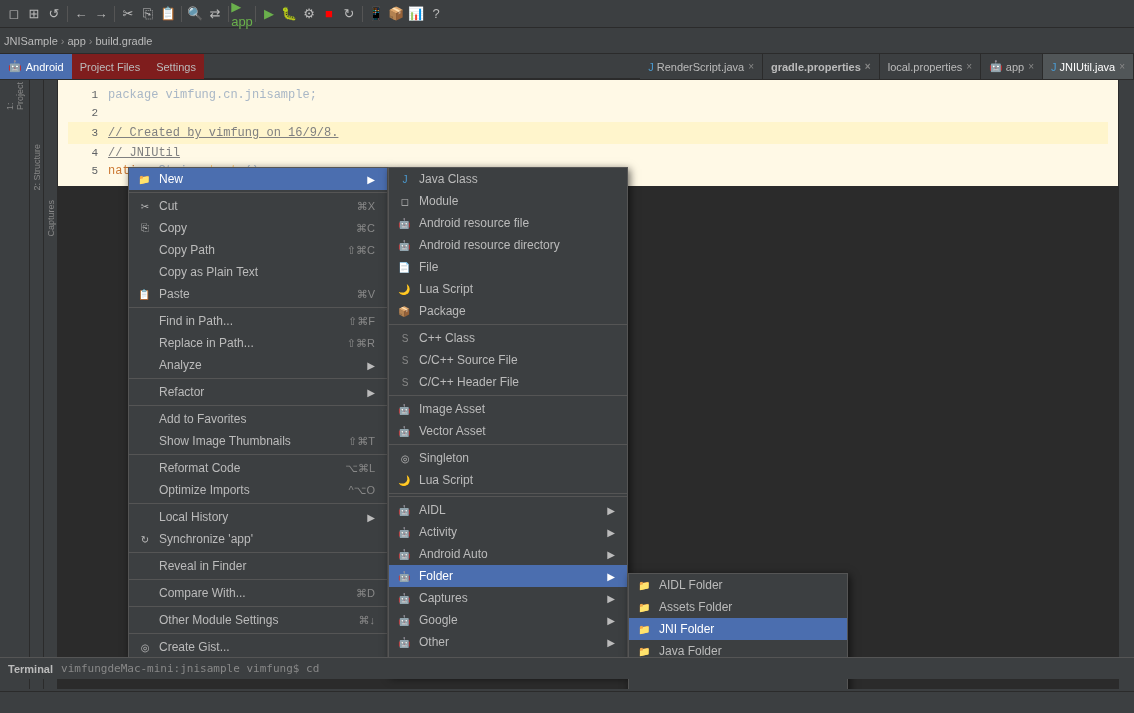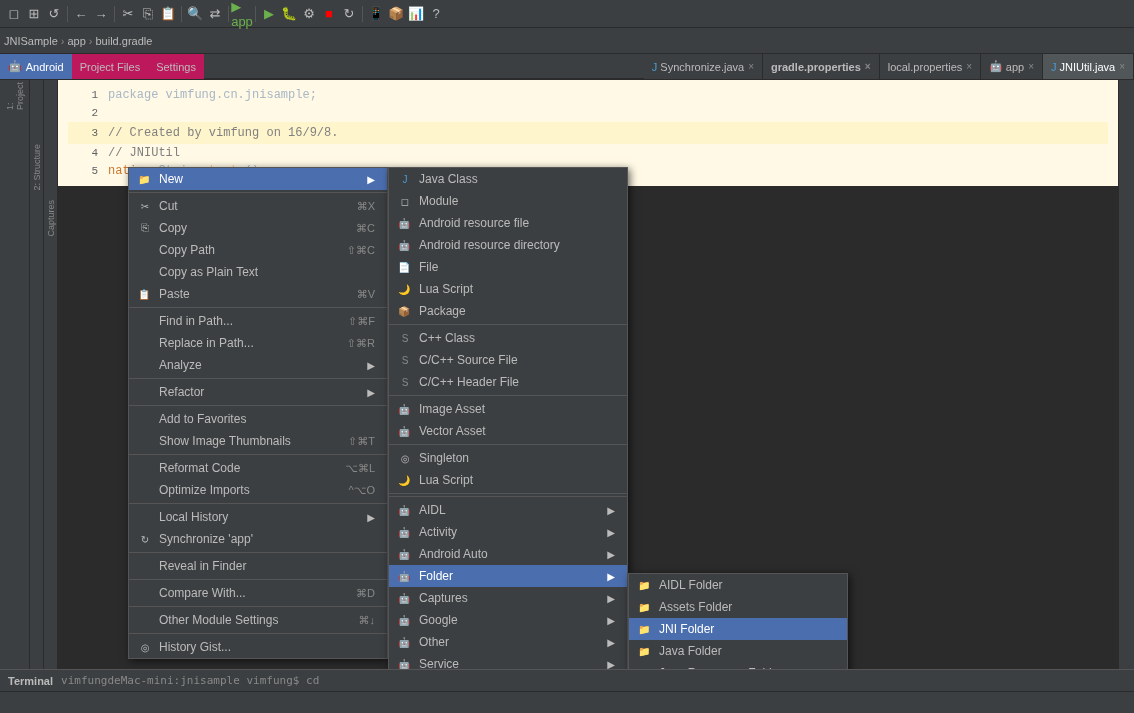--- a/index.html
+++ b/index.html
@@ -70,21 +70,21 @@
     .tab-group-left {
       display: flex;
       align-items: center;
       background: #4b6eaf;
       padding: 0 8px;
       font-size: 11px;
       color: white;
       cursor: pointer;
     }
     .tab-group-left.inactive {
-      background: #be185d;
+      background: #7f1d1d;
       color: #bbbbbb;
     }
     .tab {
       display: flex;
       align-items: center;
       padding: 0 8px;
       font-size: 11px;
       color: #bbbbbb;
       cursor: pointer;
       border-right: 1px solid #2b2b2b;
@@ -139,21 +139,21 @@
     .editor-content {
       padding: 8px 10px;
       font-family: 'Courier New', monospace;
       font-size: 12px;
       color: #a9b7c6;
       line-height: 18px;
     }
     .code-line { display: flex; }
     .line-num { color: #606366; width: 30px; text-align: right; margin-right: 10px; font-size: 11px; }
     .kw { color: #cc7832; }
-    .cmt { color: #808080; }
+    .cmt { color: #808080; text-decoration: underline; }
     .cls { color: #a9b7c6; }
     .yellow-bg {
       background: #3b3b2f;
       padding: 2px 0;
     }
 
     
     .menu-layer {
       position: absolute;
       top: 0; left: 0;
@@ -222,21 +222,21 @@
       border-top: 1px solid #2b2b2b;
       position: absolute;
       bottom: 0;
       left: 0;
       right: 0;
     }
 
     
     .terminal-bar {
       position: absolute;
-      bottom: 22px;
+      bottom: 34px;
       left: 0;
       right: 0;
       height: 22px;
       background: #3c3f41;
       border-top: 1px solid #555;
       display: flex;
       align-items: center;
       padding: 0 8px;
       font-size: 11px;
       color: #bbbbbb;
@@ -301,21 +301,21 @@
   <div class="tab-group-left inactive" style="font-size:11px; padding:0 8px;">
     <span>Project Files</span>
   </div>
   <div class="tab-group-left inactive" style="font-size:11px; padding:0 8px;">
     <span>Settings</span>
   </div>
   <div style="flex:1; border-bottom: 1px solid #2b2b2b;"></div>
 
   <div class="tab" style="font-size:11px;">
     <span style="color:#4b9cd3; margin-right:3px;">J</span>
-    <span>Synchronize.java</span>
+    <span>RenderScript.java</span>
     <span class="close-btn">×</span>
   </div>
   <div class="tab" style="font-size:11px;font-weight:bold;">
     <span>gradle.properties</span>
     <span class="close-btn">×</span>
   </div>
   <div class="tab" style="font-size:11px;">
     <span>local.properties</span>
     <span class="close-btn">×</span>
   </div>
@@ -467,21 +467,21 @@
         </div>
         <div class="menu-separator"></div>
         <div class="menu-item">
           <span class="icon-placeholder"></span>
           <span>Other Module Settings</span>
           <span class="shortcut">⌘↓</span>
         </div>
         <div class="menu-separator"></div>
         <div class="menu-item">
           <span class="icon-placeholder">◎</span>
-          <span>History Gist...</span>
+          <span>Create Gist...</span>
         </div>
       </div>
 
       <div class="context-menu" style="left:330px; top:87px; width:240px;">
         <div class="menu-item">
           <span class="icon-placeholder" style="color:#4b9cd3;">J</span>
           <span>Java Class</span>
         </div>
         <div class="menu-item">
           <span class="icon-placeholder">◻</span>

